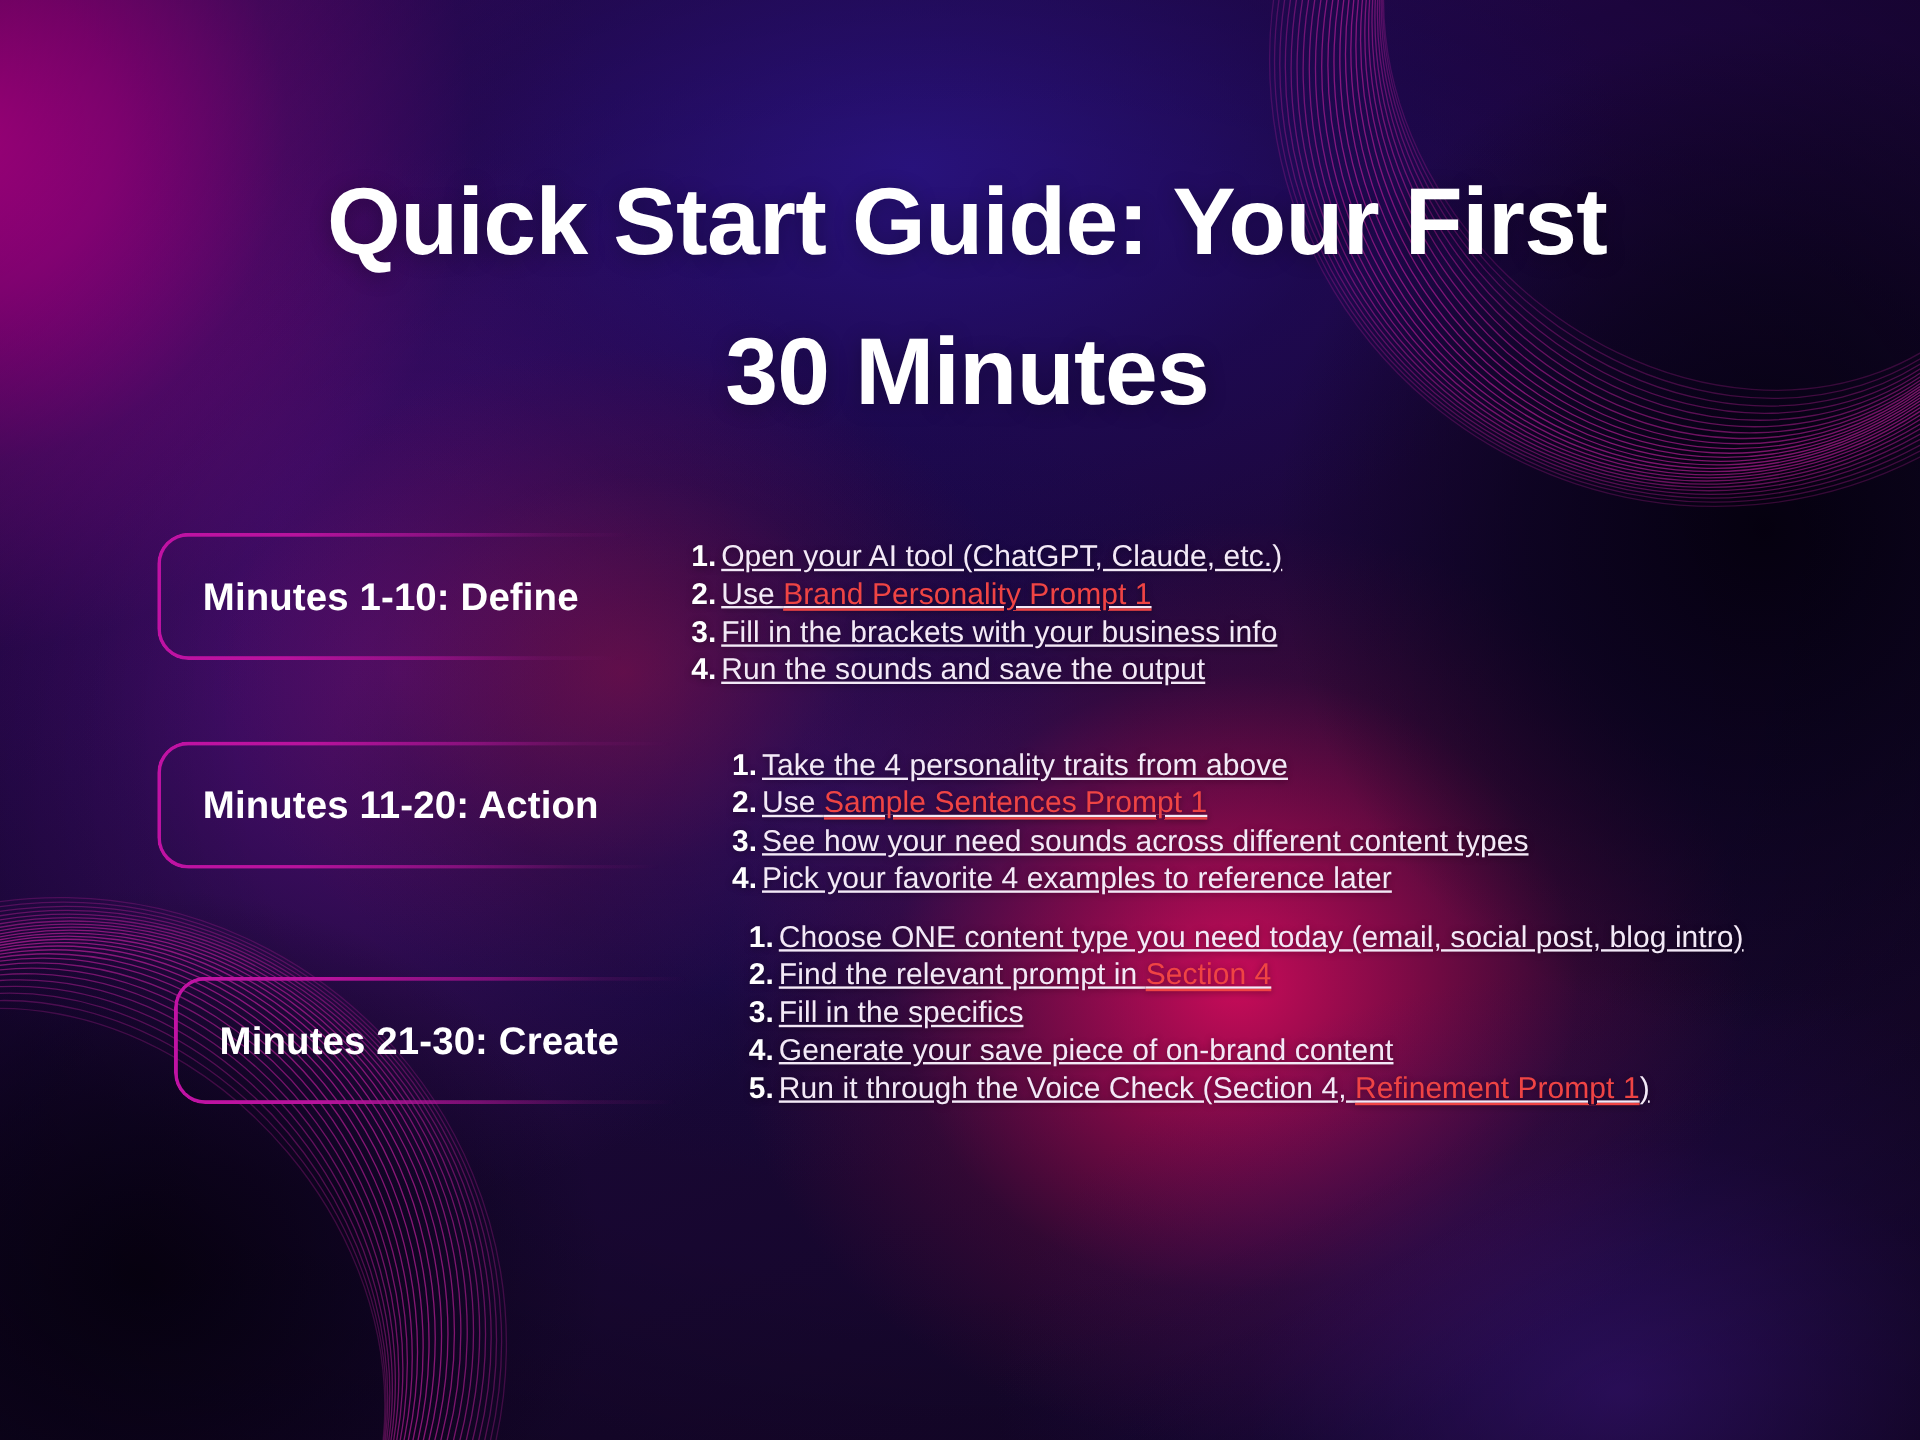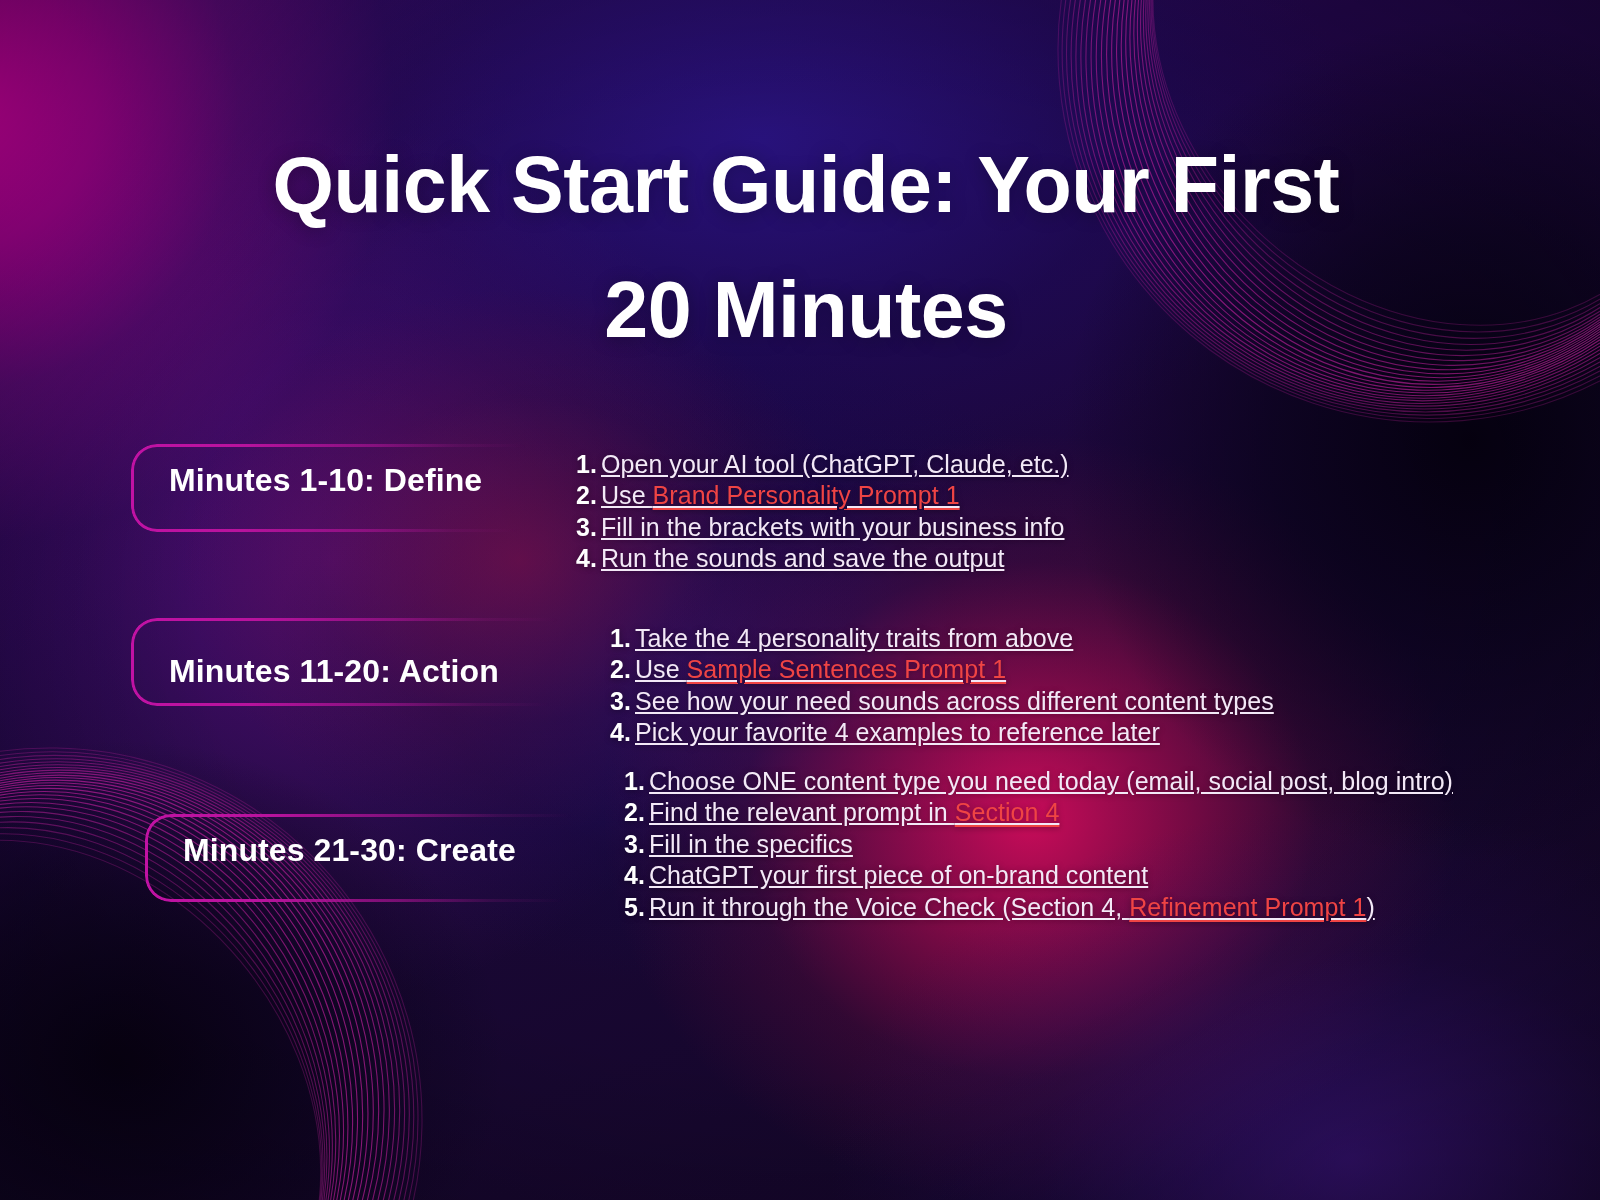--- a/index.html
+++ b/index.html
@@ -132,24 +132,24 @@
     align-items:flex-start;
     min-height:150px;
     padding-left:131px;
   }
   .section + .section { margin-top:24px; }
 
   .badge {
     position:relative;
     flex:0 0 auto;
     min-width:412px;
-    height:88px;
+    height:106px;
     display:flex;
     align-items:center;
-    padding:0 36px 16px 38px;
+    padding:0 36px 0 38px;
     border-radius:26px;
     margin-top:4px;
   }
   .badge::before {
     content:"";
     position:absolute;
     inset:0;
     border-radius:26px;
     padding:3px;
     background:linear-gradient(95deg,
@@ -212,21 +212,21 @@
   }
 
   
   .sec-1 { margin-top:0px; }
   .sec-1 .steps { margin-top:7px; }
   .sec-2 .steps { margin-top:7px; }
   .sec-3 .steps { margin-top:-24px; }
   .sec-2 { margin-top:26px; }
   .sec-3 { margin-top:26px; }
   .sec-1 .badge { margin-left:0; }
-  .sec-2 .badge { margin-left:0;align-items:flex-end; }
+  .sec-2 .badge { margin-left:0; }
   .sec-3 .badge { margin-left:14px; margin-top:26px;align-items:center; }
   .sec-2 .badge { margin-top:4px; }
 </style>
 </head>
 <body>
 
 <div id="slide">
 
   <div class="bg-layer bg-base"></div>
   <div class="bg-layer bg-blue-top"></div>
@@ -297,21 +297,21 @@
         <ellipse cx="380" cy="380" rx="352.16" ry="360.48" transform="rotate(212.24 380 380)" stroke="#c0219c" stroke-width="1.1" fill="none" opacity="0.517"></ellipse>
         <ellipse cx="380" cy="380" rx="357.12" ry="363.36" transform="rotate(215.68 380 380)" stroke="#c0219c" stroke-width="1.1" fill="none" opacity="0.466"></ellipse>
         <ellipse cx="380" cy="380" rx="362.08" ry="366.24" transform="rotate(219.12 380 380)" stroke="#c0219c" stroke-width="1.1" fill="none" opacity="0.412"></ellipse>
         <ellipse cx="380" cy="380" rx="367.04" ry="369.12" transform="rotate(222.56 380 380)" stroke="#c0219c" stroke-width="1.1" fill="none" opacity="0.356"></ellipse>
         <ellipse cx="380" cy="380" rx="372.00" ry="372.00" transform="rotate(226.00 380 380)" stroke="#c0219c" stroke-width="1.1" fill="none" opacity="0.300"></ellipse>
       </g>
   </svg>
 
   <div class="title-wrap">
     <span class="title-line">Quick Start Guide: Your First</span>
-    <span class="title-line">20 Minutes</span>
+    <span class="title-line">30 Minutes</span>
   </div>
 
   <div class="sections">
 
     <div class="section sec-1">
       <div class="badge">
         <span class="badge-label">Minutes 1-10: Define</span>
       </div>
       <ol class="steps">
         <li class="step"><span>Open your AI tool (ChatGPT, Claude, etc.)</span></li>
@@ -334,19 +334,19 @@
     </div>
 
     <div class="section sec-3">
       <div class="badge wide">
         <span class="badge-label">Minutes 21-30: Create</span>
       </div>
       <ol class="steps">
         <li class="step"><span>Choose ONE content type you need today (email, social post, blog intro)</span></li>
         <li class="step"><span>Find the relevant prompt in </span><span class="lnk">Section 4</span></li>
         <li class="step"><span>Fill in the specifics</span></li>
-        <li class="step"><span>ChatGPT your first piece of on-brand content</span></li>
+        <li class="step"><span>Generate your save piece of on-brand content</span></li>
         <li class="step"><span>Run it through the Voice Check (Section 4, </span><span class="lnk">Refinement Prompt 1</span><span>)</span></li>
       </ol>
     </div>
 
   </div>
 </div>
 
 </body></html>

